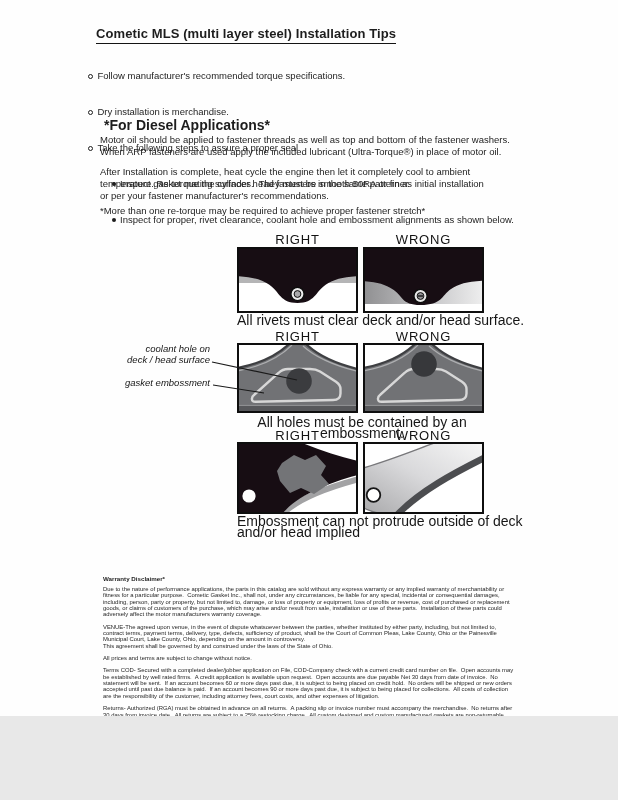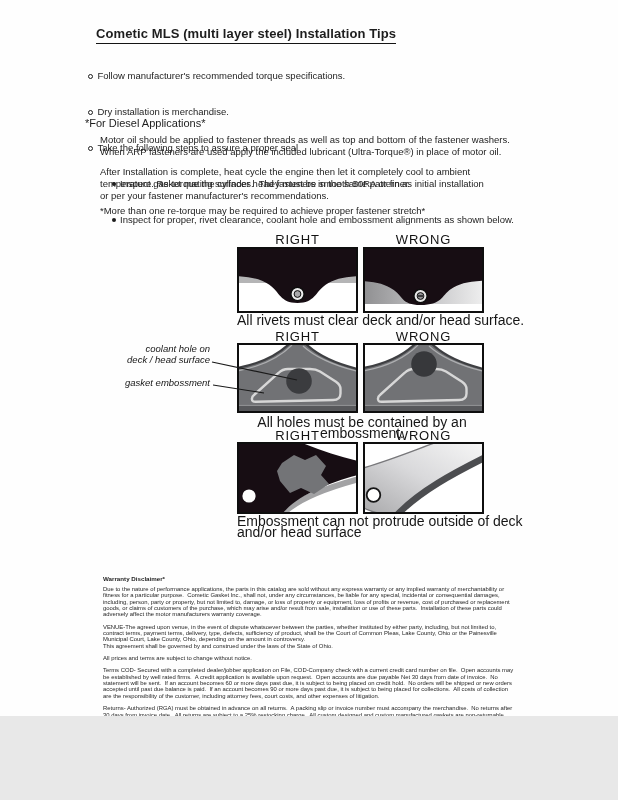--- a/index.html
+++ b/index.html
@@ -11,21 +11,21 @@
   .doc-title{
     left:96px;top:26px;font-size:13px;font-weight:bold;
     border-bottom:1.6px solid #141414;padding-bottom:2px;letter-spacing:0.1px;
   }
   .body-text{font-size:9.5px;line-height:12px;white-space:pre-wrap;}
   .bullets{left:88px;top:46px;width:440px;}
   .bullet-row{display:flex;align-items:flex-start;}
   .bullet-row.sub{margin-left:24px;}
   .marker-open{flex:0 0 auto;width:3.4px;height:3.4px;border:1px solid #1d1d1d;border-radius:50%;margin:3.6px 4px 0 0;}
   .marker-filled{flex:0 0 auto;width:4px;height:4px;background:#1d1d1d;border-radius:50%;margin:3.8px 4px 0 0;}
-  .diesel-heading{left:85px;top:117px;font-size:11px;font-weight:normal;}
+  .diesel-heading{left:104px;top:117px;font-size:14px;font-weight:bold;}
   .para{left:100px;width:460px;white-space:pre-line;}
   .rw-label{width:121px;text-align:center;font-size:13px;letter-spacing:0.8px;color:#121212;}
   .panel-svg{display:block;}
   .caption{font-size:14px;color:#161616;white-space:pre-line;line-height:10.5px;}
   .side-label{width:126px;text-align:right;font-size:9.5px;line-height:10.8px;white-space:pre-line;color:#161616;font-style:italic;}
   .overlay{left:0;top:0;pointer-events:none;}
   .disclaimer{left:103px;top:575px;width:414px;}
   .disclaimer h4{margin:0 0 4px 0;font-size:6.2px;}
   .disclaimer p{margin:0 0 6px 0;font-size:5.9px;line-height:6.35px;white-space:pre-wrap;color:#262626;}
   .doc-number{left:388px;top:760px;font-size:13.5px;letter-spacing:0.3px;color:#242424;}
@@ -195,21 +195,21 @@
     <g clip-path="url(#c3w)">
       <rect x="0" y="0" width="121" height="72" fill="#ffffff"></rect>
       <path d="M0,26 C28,18 52,8 74,0 L121,0 L121,15 C90,30 56,48 33,72 L19,72 C10,70 3,68 0,65 Z" fill="url(#g3w)" stroke="#77777a" stroke-width="1.4"></path>
       <path d="M121,16 C91,31 57,49 34,73" stroke="#4c4d50" stroke-width="6.5" fill="none"></path>
       <circle cx="10.5" cy="53" r="6.8" fill="#ffffff" stroke="#161616" stroke-width="1.8"></circle>
     </g>
     <rect x="1" y="1" width="119" height="70" fill="none" stroke="#0e0e0e" stroke-width="2"></rect>
   </svg>
 
   <div class="abs caption" style="left:237px;top:516px;">Embossment can not protrude outside of deck
-and/or head surface</div>
+and/or head implied</div>
 
   <svg class="abs overlay" width="618" height="800" viewBox="0 0 618 800">
     <line x1="212" y1="362" x2="297" y2="380" stroke="#1a1a1a" stroke-width="1.1"></line>
     <line x1="213" y1="385" x2="264" y2="393" stroke="#1a1a1a" stroke-width="1.1"></line>
   </svg>
 
   <div class="abs disclaimer">
     <h4>Warranty Disclaimer*</h4>
     <p>Due to the nature of performance applications, the parts in this catalog are sold without any express warranty or any implied warranty of merchantability or fitness for a particular purpose.  Cometic Gasket Inc., shall not, under any circumstances, be liable for any special, incidental or consequential damages, including, person, party or property, but not limited to, damage, or loss of property or equipment, loss of profits or revenue, cost of purchased or replacement goods, or claims of customers of the purchase, which may arise and/or result from sale, installation or use of these parts.  Installation of these parts could adversely affect the motor manufacturers warranty coverage.</p>
     <p>VENUE-The agreed upon venue, in the event of dispute whatsoever between the parties, whether instituted by either party, including, but not limited to, contract terms, payment terms, delivery, type, defects, sufficiency of product, shall be the Court of Common Pleas, Lake County, Ohio or the Painesville Municipal Court, Lake County, Ohio, depending on the amount in controversy.

